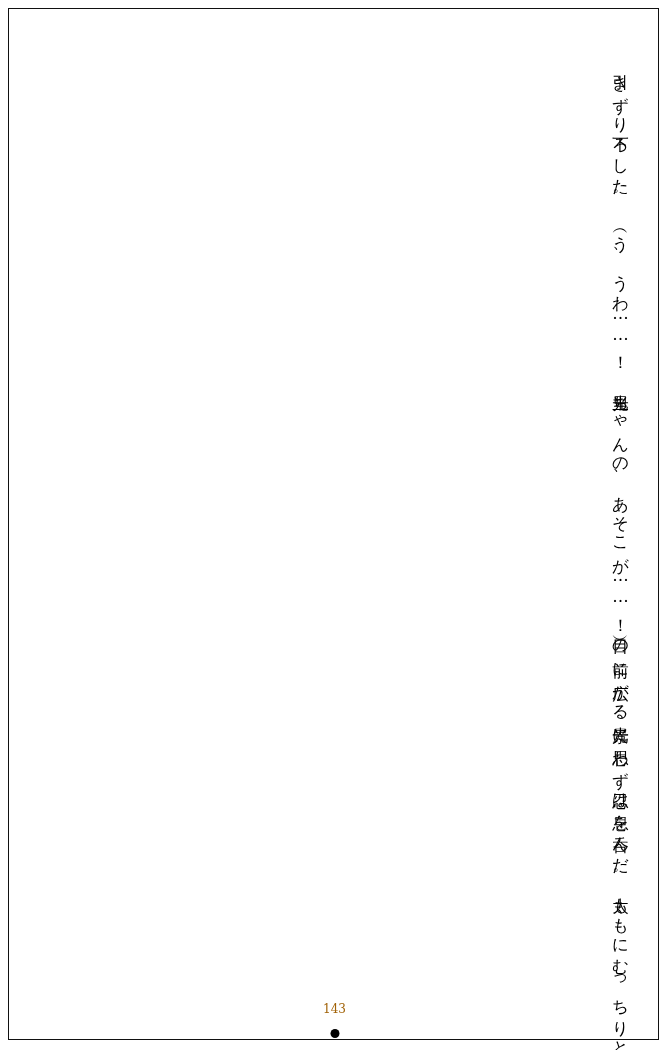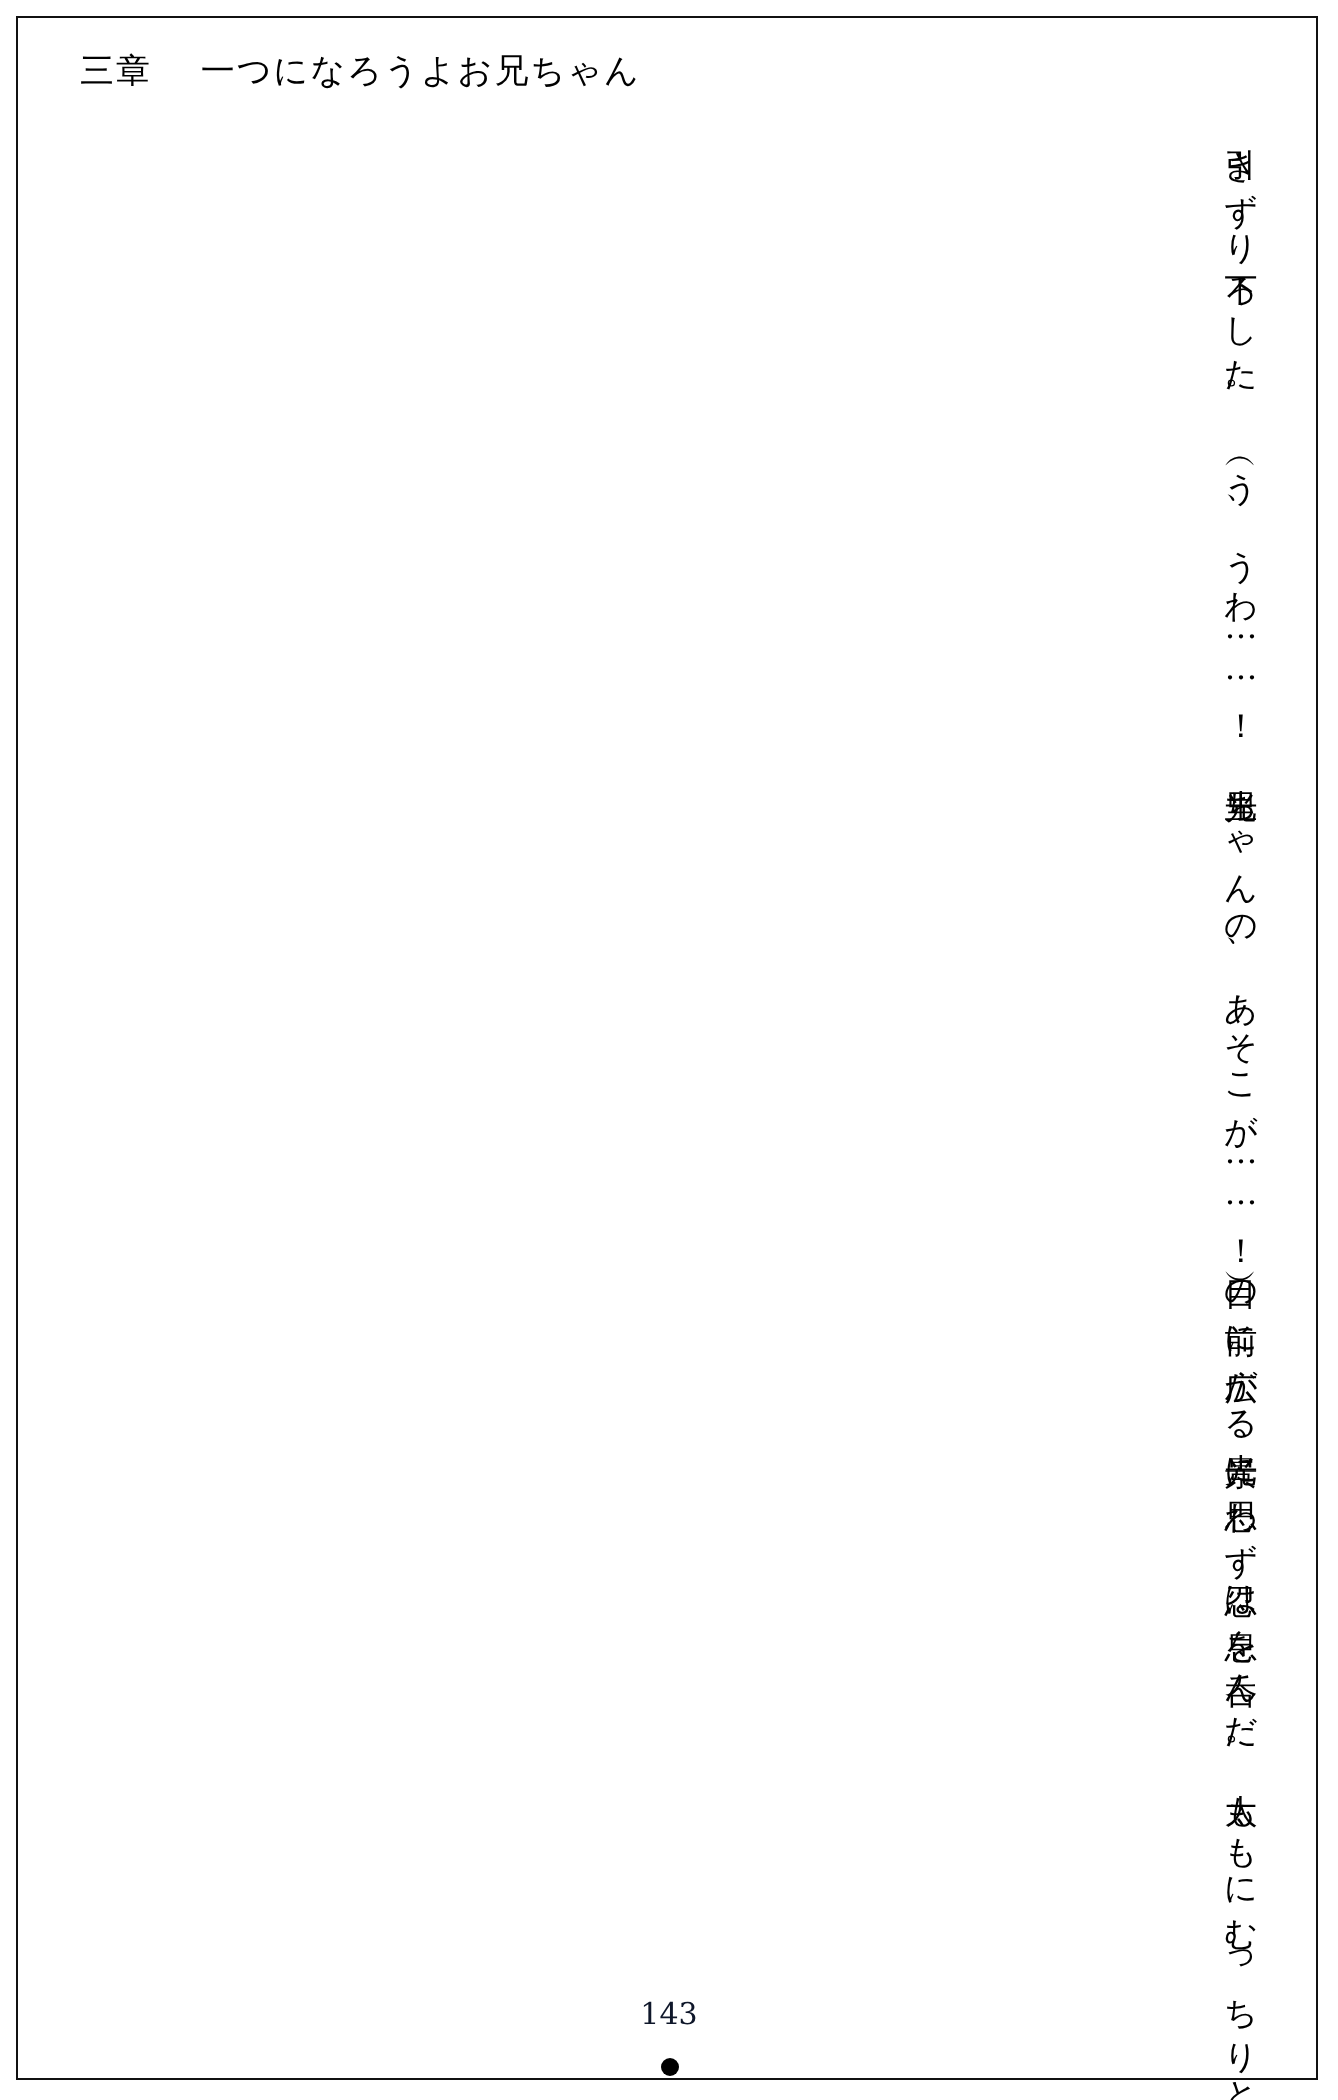--- a/index.html
+++ b/index.html
@@ -74,45 +74,41 @@
   .line.indent {
     padding-top: 17px;
   }
   
   .page-number {
     position: absolute;
     bottom: 34px;
     left: 0;
     width: 100%;
     text-align: center;
-    font-size: 15px;
-    color: #0f172a;
+    font-size: 12px;
+    color: #a16207;
     font-family: "DejaVu Serif", "Liberation Serif", serif;
   }
   .page-dot {
     position: absolute;
     bottom: 12px;
     left: 50%;
     transform: translateX(-50%);
     width: 9px;
     height: 9px;
     border-radius: 50%;
     background: #000000;
   }
 </style>
 </head>
 <body>
 
 <div class="page">
   <div class="page-border"></div>
 
-  <div class="chapter-header">
-    <span class="ch-num">三章</span>
-    <span>一つになろうよお兄ちゃん</span>
-  </div>
 
   <div class="body-text" id="body-text">
       <div class="line">引きずり下ろした。</div>
       <div class="line indent">（う、うわ……！　光里ちゃんの、あそこが……！）</div>
       <div class="line">目の前に広がる光景に思わず忍は息を呑んだ。太ももにむっちりと食い込みながら、真</div>
     </div>
 
   <div class="page-number">143</div>
   <div class="page-dot"></div>
 </div>

